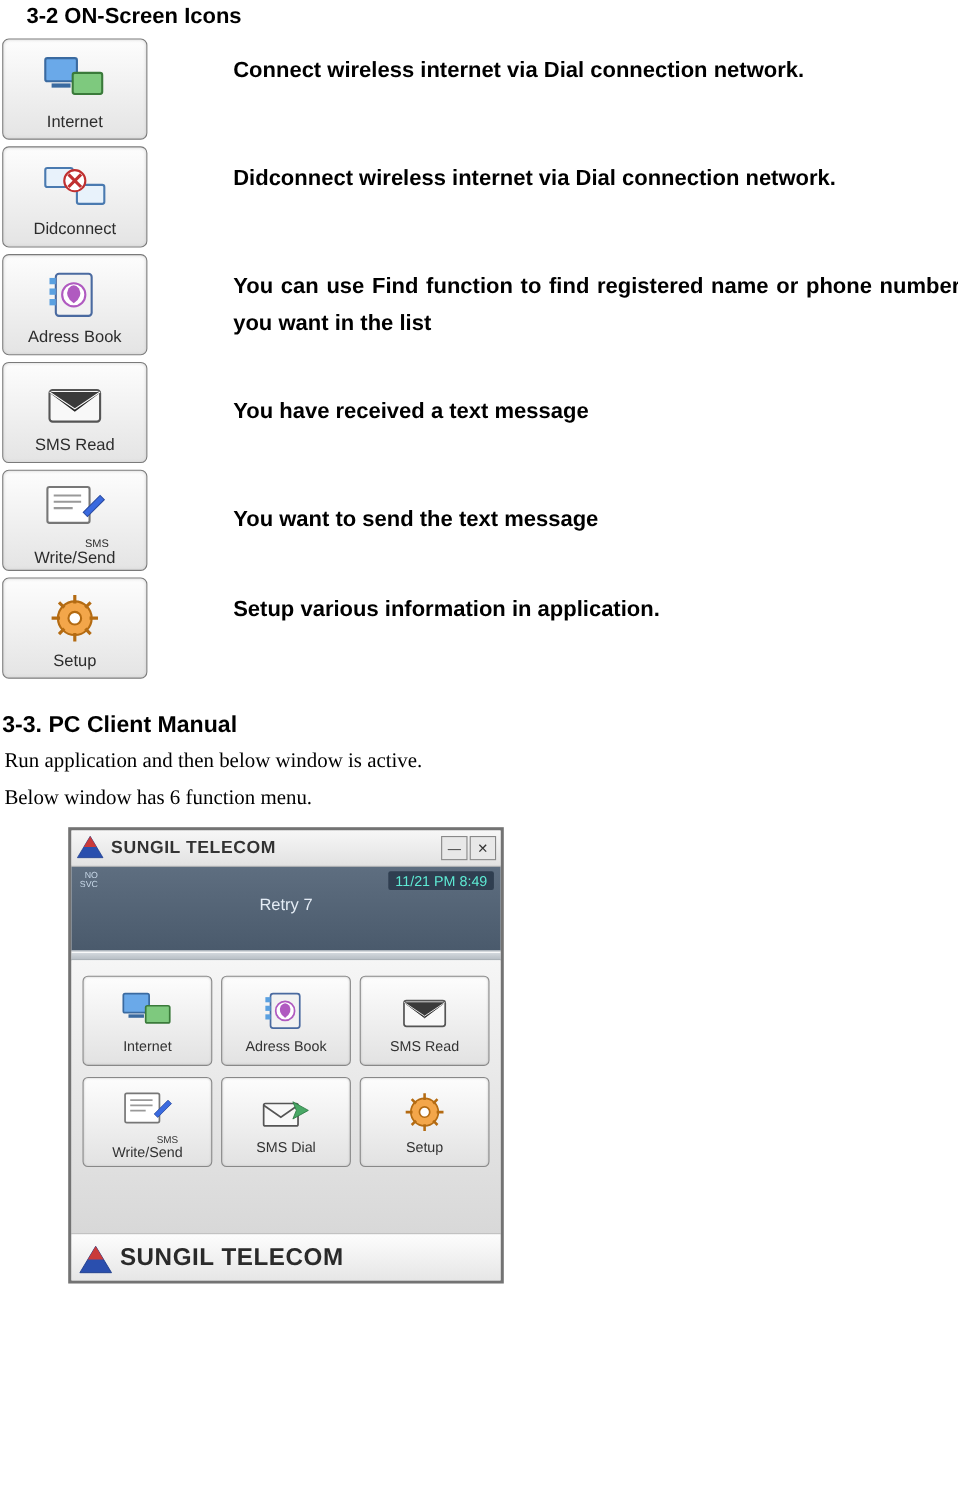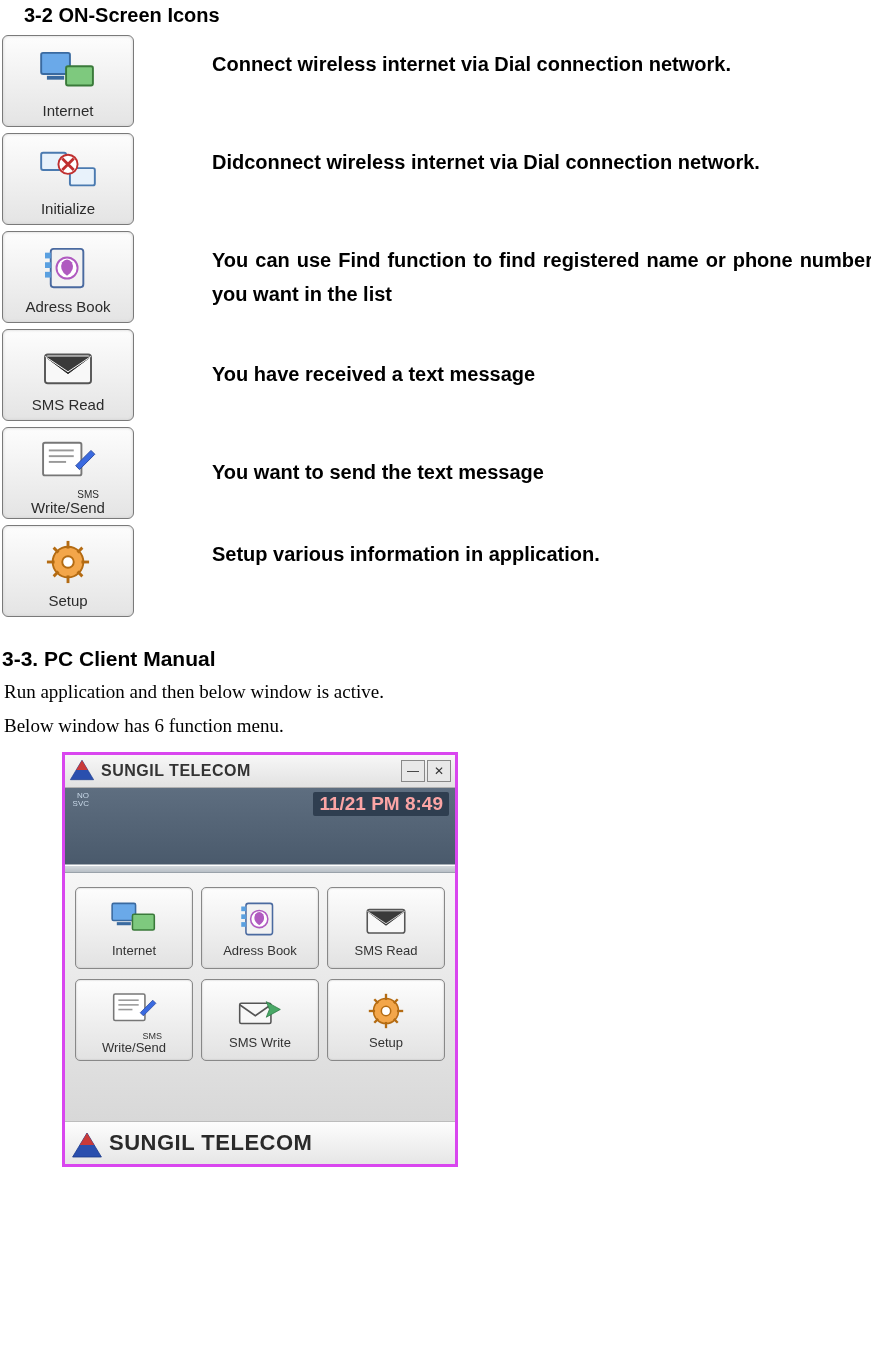--- a/index.html
+++ b/index.html
@@ -62,21 +62,21 @@
   }
   .body-text {
     font-family: Georgia, "Times New Roman", serif;
     font-size: 19px;
     margin: 4px 0 4px 2px;
     line-height: 1.6;
   }
   
   .app-frame {
     width: 390px;
-    border: 3px solid #d946ef;
+    border: 3px solid #737373;
     margin: 10px 14px 0 60px;
     background: #fff;
   }
   .app-titlebar {
     background: linear-gradient(#f7f7f7,#e2e2e2);
     display:flex;
     align-items:center;
     padding:4px 4px;
     border-bottom:1px solid #b0b0b0;
   }
@@ -108,25 +108,24 @@
   }
   .status-top {
     display:flex;
     justify-content:space-between;
     align-items:flex-start;
     font-size:12px;
     height:16px;
   }
   .status-clock {
     background:#2f3e50;
-    color:#fca5a5;
+    color:#5eead4;
     padding:1px 6px;
     border-radius:2px;
-    font-size:19px;
-    font-weight:bold;
+    font-size:13px;
   }
   .status-msg {
     margin-top:4px;
     font-size:15px;
     line-height:1.4;
     color:#e4ecf5;
   }
   .status-divider {
     height:6px;
     background:linear-gradient(#d4d9de,#b8bfc6);
@@ -254,21 +253,21 @@
   <div class="icon-desc">Connect wireless internet via Dial connection network.</div>
 </div>
 
 <div class="icon-row">
   <div class="icon-box">
     <span class="icon-svg-wrap">
         <svg width="62" height="46">
           <use href="#ico-disconnect"></use>
         </svg>
       </span>
-    <span class="icon-label">Initialize</span>
+    <span class="icon-label">Didconnect</span>
   </div>
   <div class="icon-desc">Didconnect wireless internet via Dial connection network.</div>
 </div>
 
 <div class="icon-row">
   <div class="icon-box">
     <span class="icon-svg-wrap">
         <svg width="62" height="46">
           <use href="#ico-adress"></use>
         </svg>
@@ -329,20 +328,21 @@
     <span class="app-title">SUNGIL TELECOM</span>
     <span class="win-btn">—</span>
     <span class="win-btn">✕</span>
   </div>
   <div class="status-area">
     <div class="status-top">
       <span class="no-svc">NO SVC</span>
       <span class="status-clock">11/21 PM 8:49</span>
     </div>
     <div class="status-msg">
+      <div>Retry 7</div>
     </div>
   </div>
   <div class="status-divider"></div>
   <div class="menu-area">
     <div class="menu-btn">
       <span class="menu-svg">
           <svg width="50" height="38">
             <use href="#ico-internet"></use>
           </svg>
         </span>
@@ -374,21 +374,21 @@
         <span style="font-size:9px;display:block;text-align:right;padding-right:4px;">SMS</span>
         <span>Write/Send</span>
       </span>
     </div>
     <div class="menu-btn">
       <span class="menu-svg">
           <svg width="50" height="38">
             <use href="#ico-smssent"></use>
           </svg>
         </span>
-      <span class="menu-label">SMS Write</span>
+      <span class="menu-label">SMS Dial</span>
     </div>
     <div class="menu-btn">
       <span class="menu-svg">
           <svg width="50" height="38">
             <use href="#ico-setup"></use>
           </svg>
         </span>
       <span class="menu-label">Setup</span>
     </div>
   </div>

